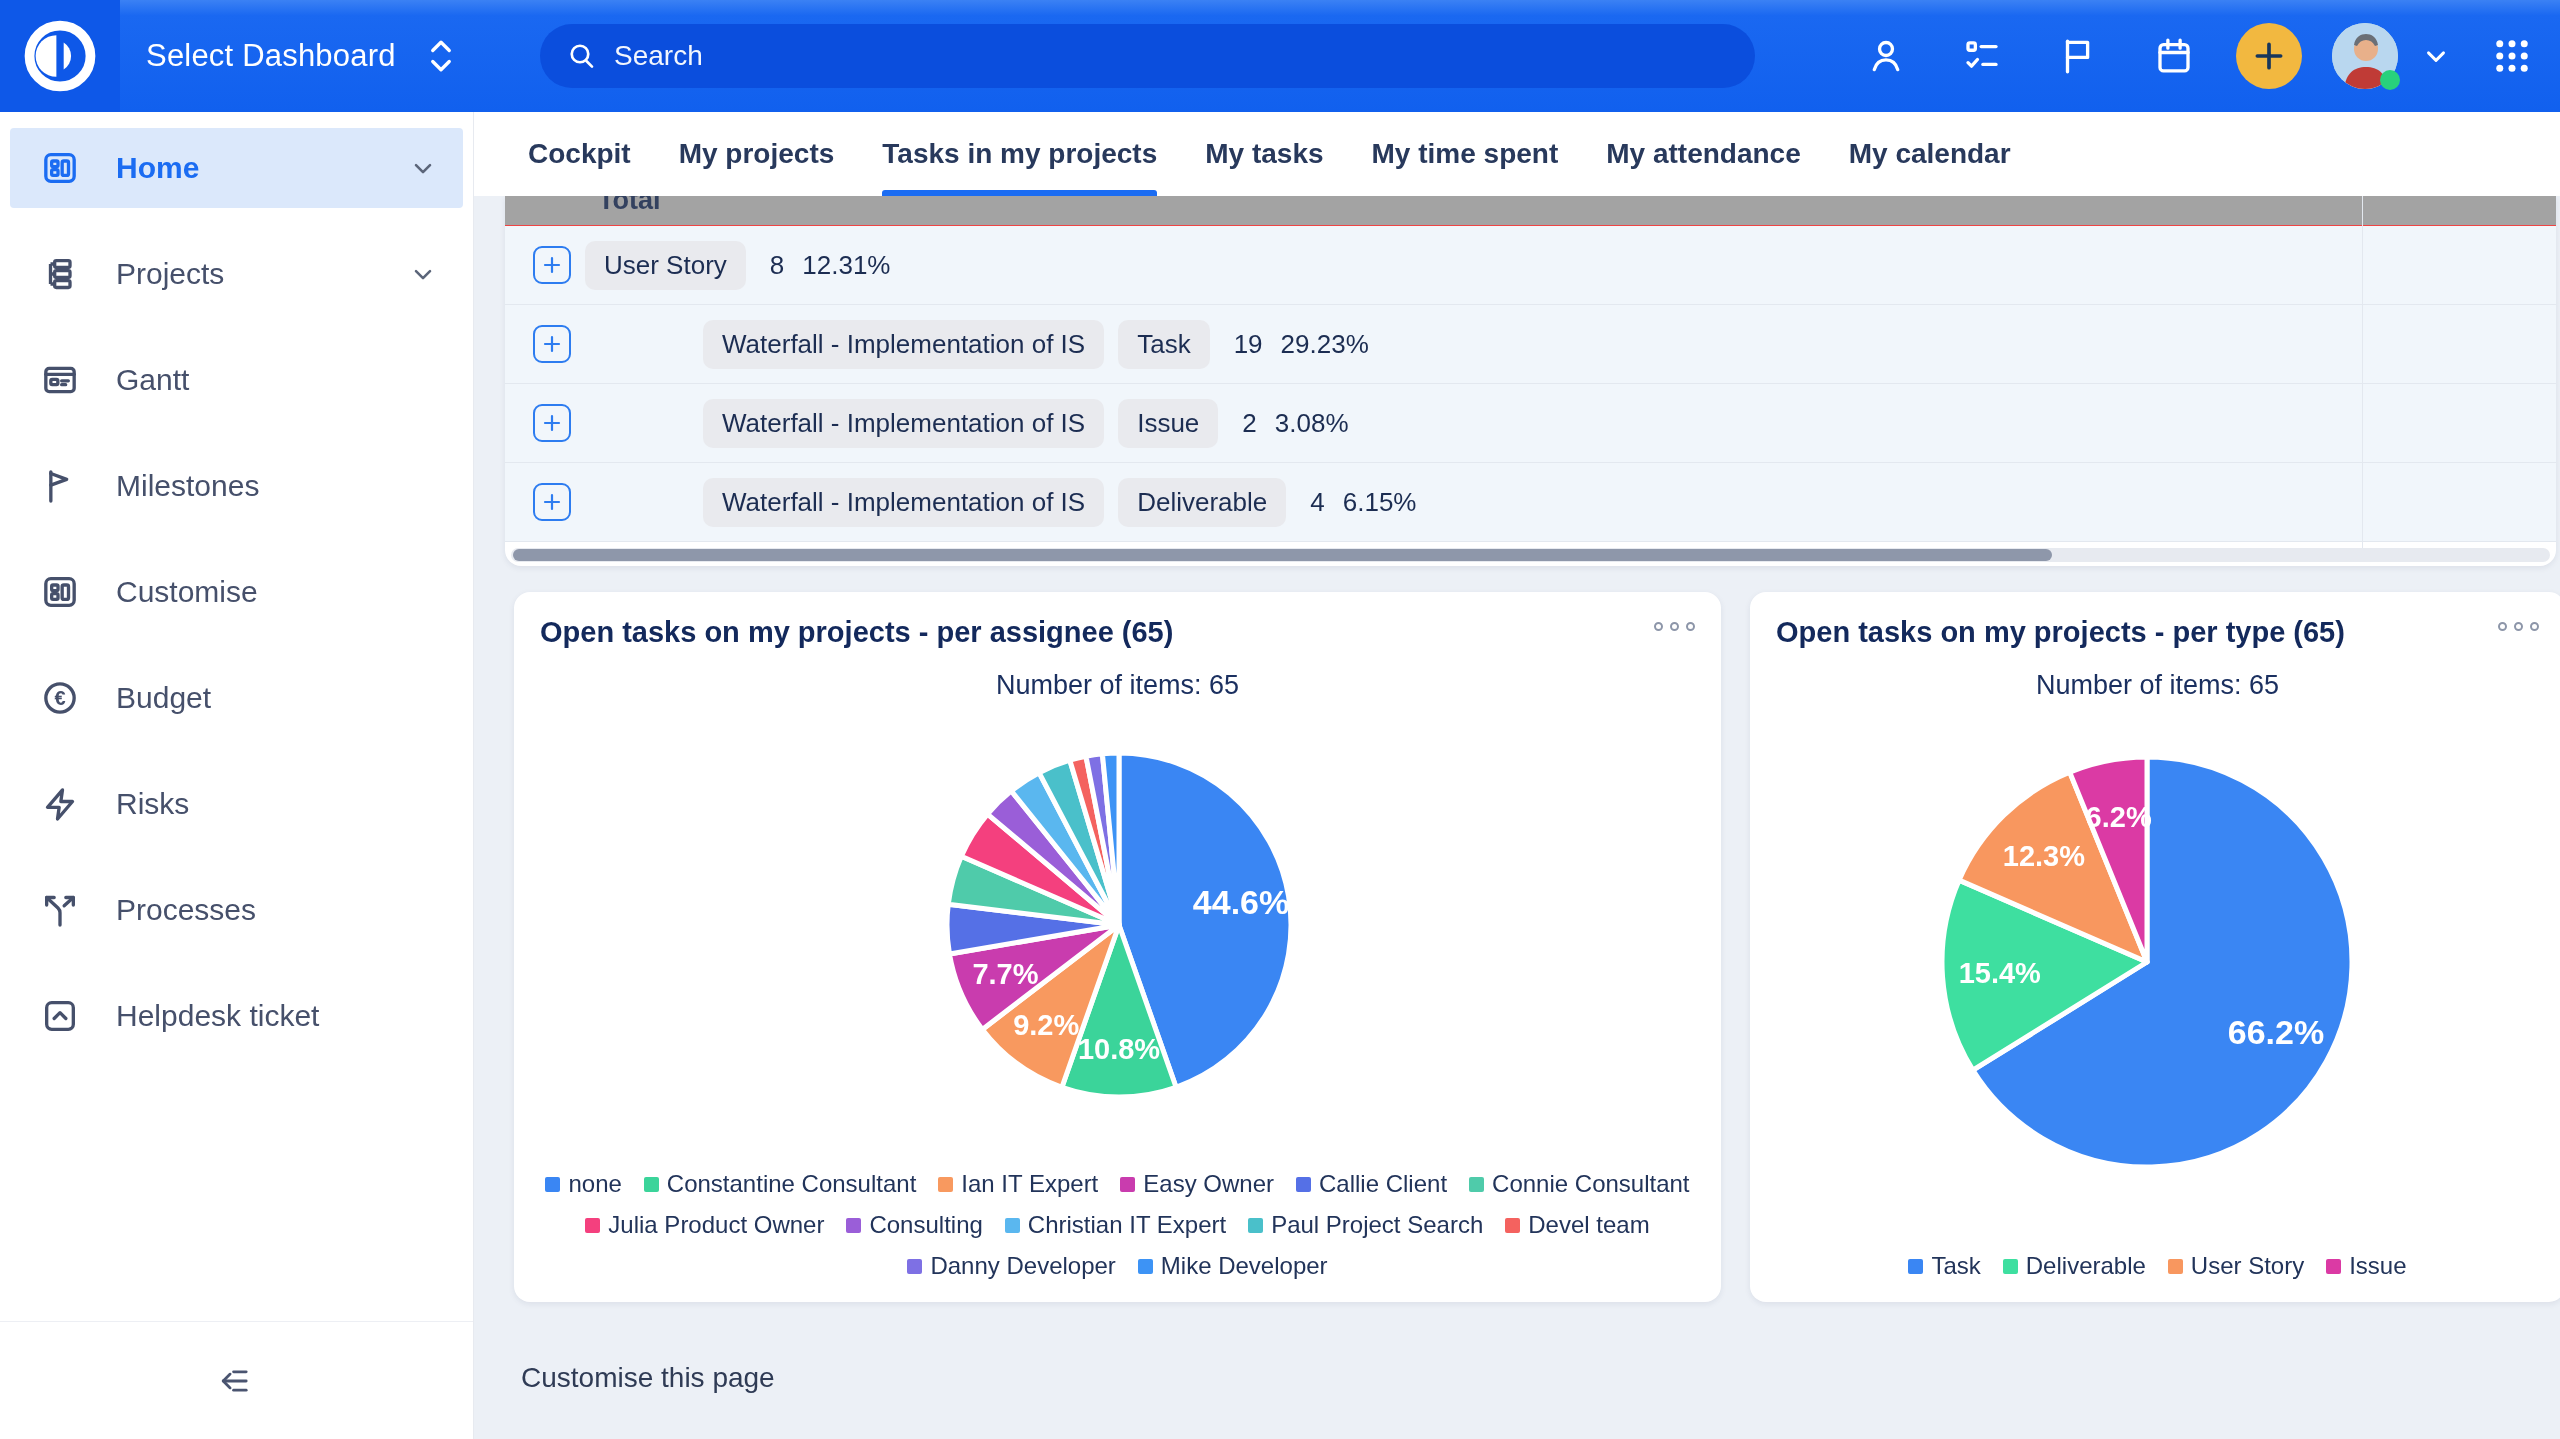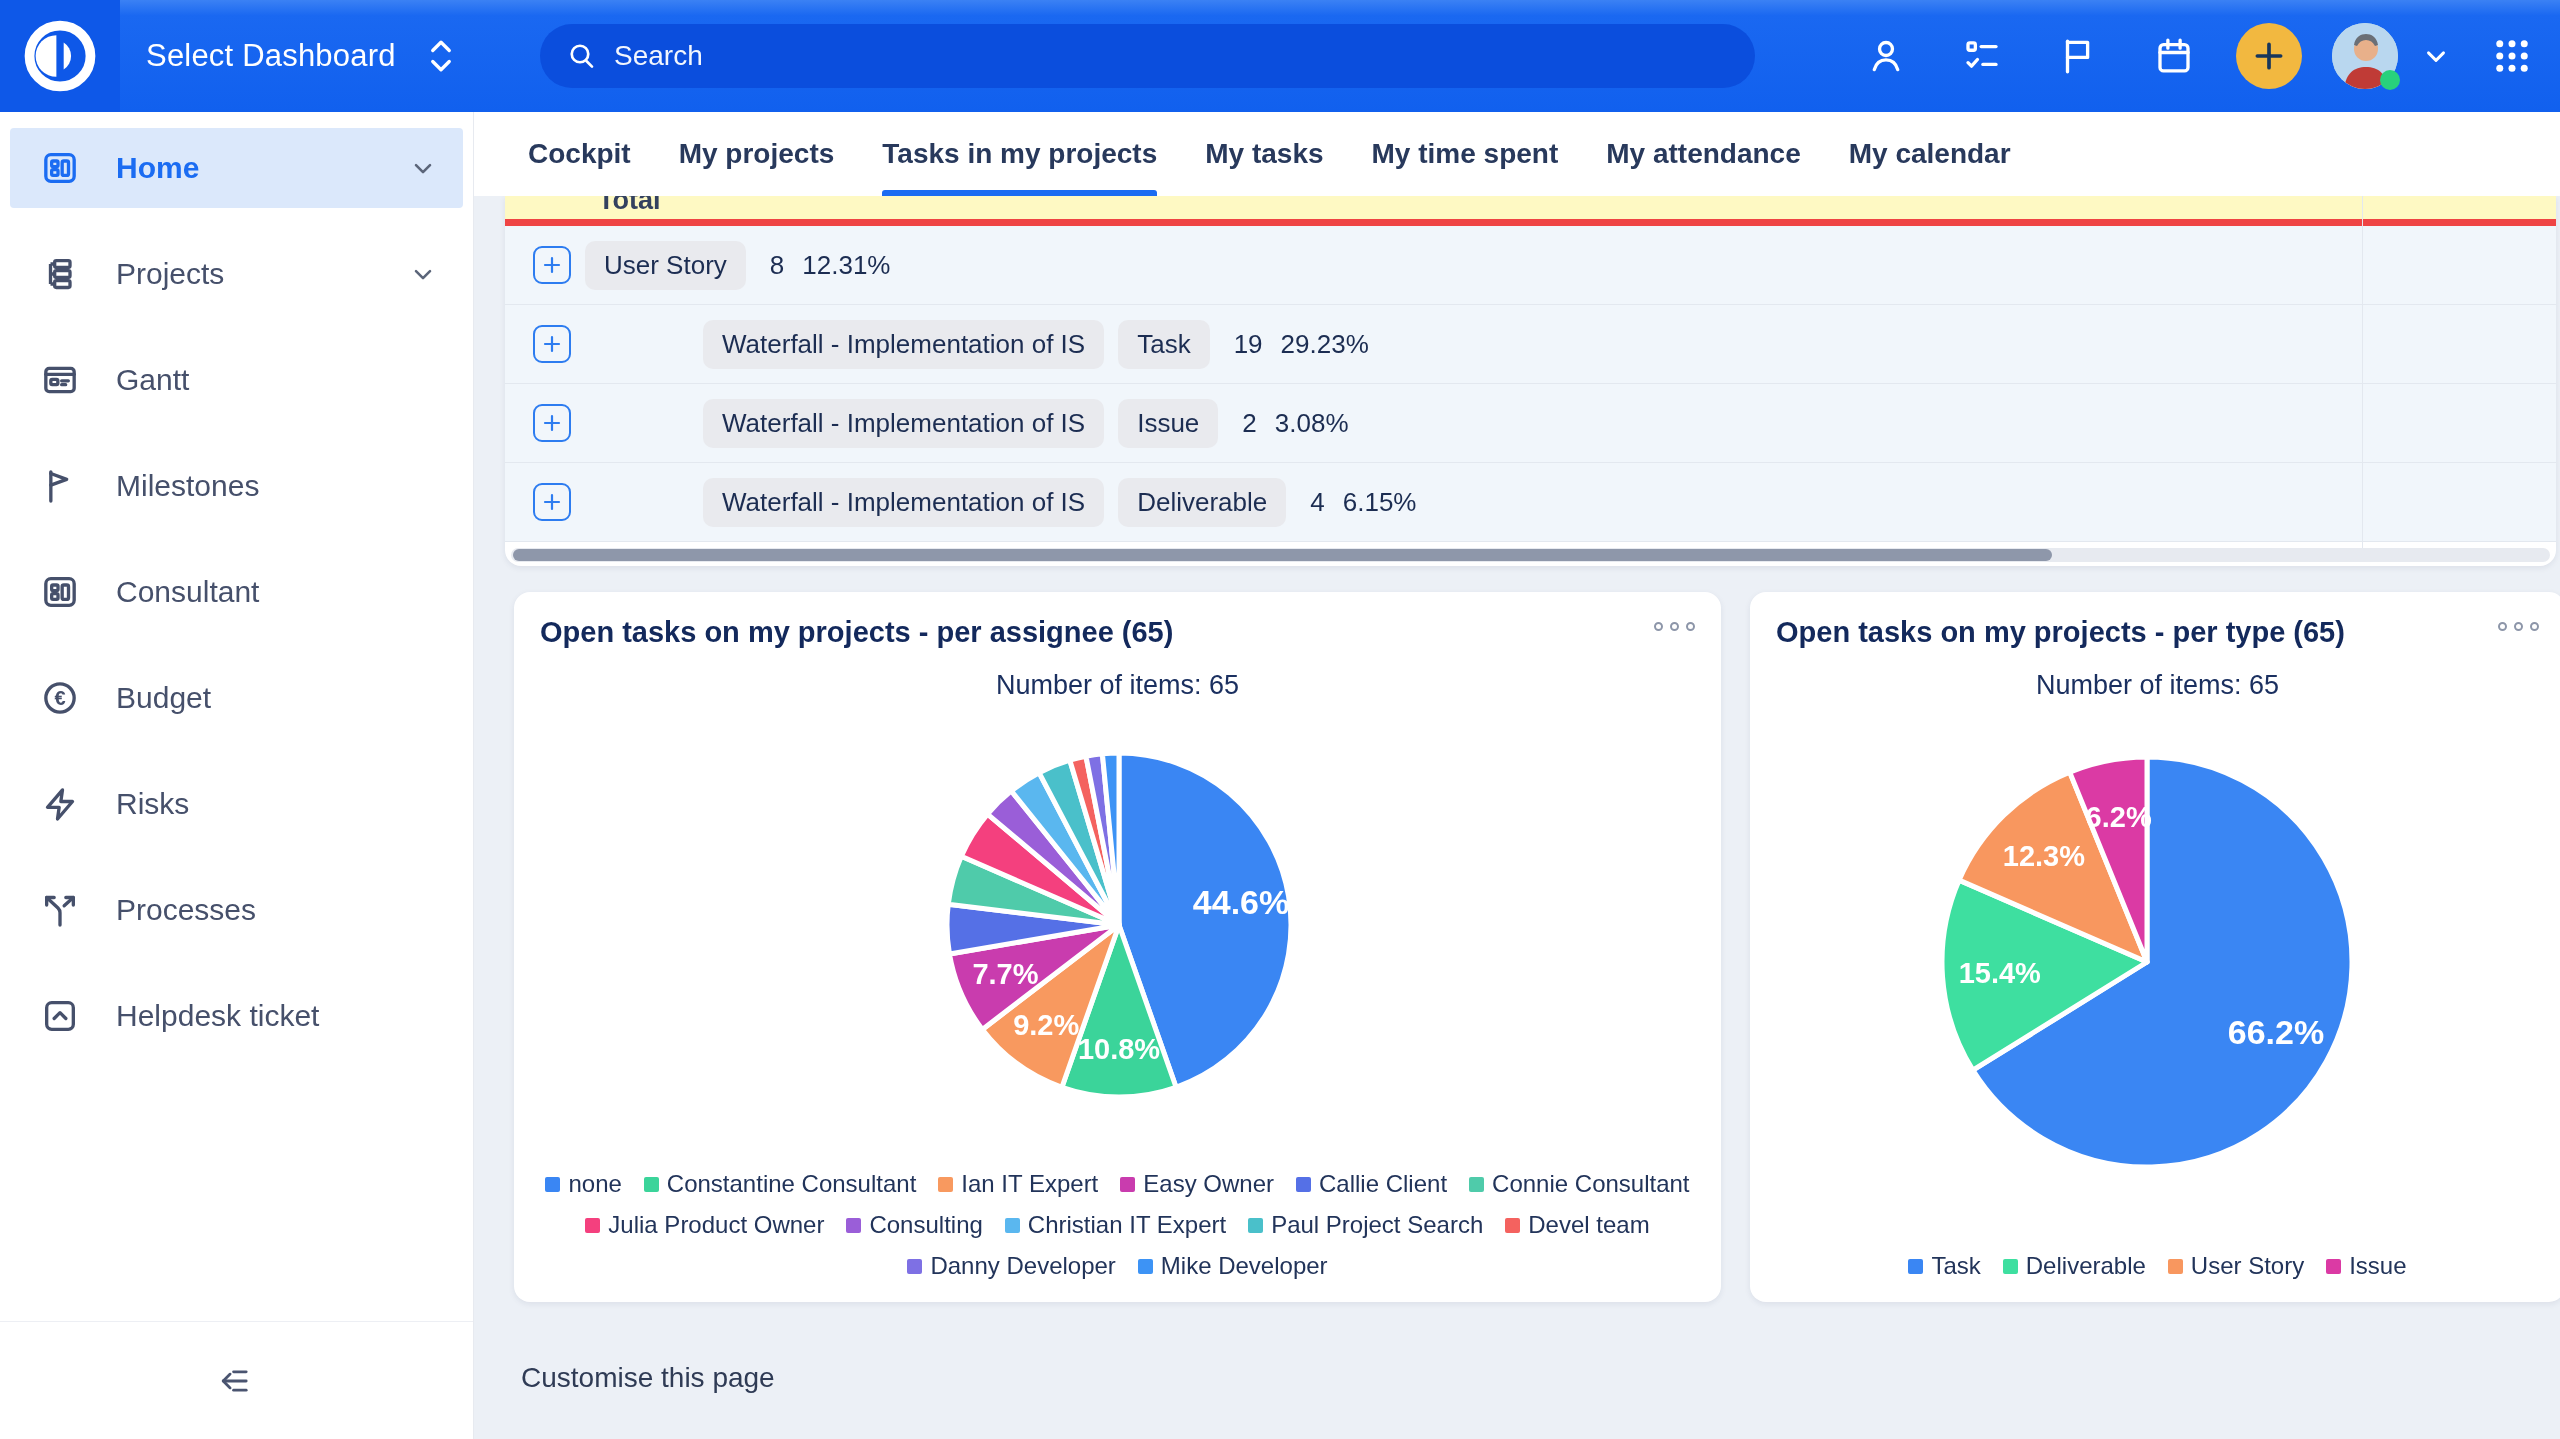--- a/index.html
+++ b/index.html
@@ -48,21 +48,21 @@
   .tabsbar { position:absolute; left:474px; top:112px; width:2086px; height:84px; background:#fff;
              display:flex; align-items:stretch; gap:48px; padding-left:54px; z-index:10; }
   .tab { position:relative; display:flex; align-items:center; font-size:28px; font-weight:600;
          color:#28395c; cursor:pointer; white-space:nowrap; }
   .tab.active::after { content:""; position:absolute; left:0; right:0; bottom:0; height:6px;
                        background:#1b6cf2; border-radius:3px 3px 0 0; }
 
   
   .table-card { position:absolute; left:505px; top:196px; width:2051px; height:370px; background:#fff;
                 border-radius:0 0 16px 16px; box-shadow:0 2px 6px rgba(25,40,80,.08); overflow:hidden; }
-  .total-row { position:relative; height:30px; background:#fef9c3; border-bottom:7px solid #ef4444; overflow:hidden; }
+  .total-row { position:relative; height:30px; background:#a3a3a3; border-bottom:1px solid #ef4444; overflow:hidden; }
   .total-row .total-lbl { position:absolute; left:93px; top:-11px; font-size:27px; font-weight:600; color:#33415f; }
   .t-row { position:relative; height:79px; background:#f1f6fb; border-bottom:1px solid #e3e8ef;
            display:flex; align-items:center; padding-left:28px; }
   .plus-sq { width:38px; height:38px; flex:none; border:2px solid #2d7cf0; border-radius:9px; color:#2d7cf0;
              display:flex; align-items:center; justify-content:center; cursor:pointer; background:transparent; }
   .proj-pill { margin-left:132px; background:#e9eaee; border-radius:10px; padding:9px 19px; font-size:26px;
                color:#1c2d52; white-space:nowrap; }
   .type-pill { margin-left:14px; background:#e9eaee; border-radius:10px; padding:9px 19px; font-size:26px;
                color:#1c2d52; white-space:nowrap; }
   .cnt { margin-left:24px; font-size:26px; color:#1c2d52; }
@@ -257,21 +257,21 @@
 
     <div class="side-item">
       <span class="s-ic">
         <svg width="40" height="40" viewBox="0 0 24 24" fill="none" stroke="#46506b" stroke-width="2" stroke-linejoin="round">
           <rect x="3.5" y="4" width="17" height="16" rx="3"></rect>
           <rect x="7" y="7.8" width="3.8" height="3.4" rx="0.8"></rect>
           <rect x="7" y="13" width="3.8" height="3.4" rx="0.8"></rect>
           <rect x="13.3" y="7.8" width="3.8" height="8.6" rx="1"></rect>
         </svg>
       </span>
-      <span class="s-lbl">Consultant</span>
+      <span class="s-lbl">Customise</span>
     </div>
 
     <div class="side-item">
       <span class="s-ic">
         <svg width="40" height="40" viewBox="0 0 24 24" fill="none" stroke="#46506b" stroke-width="2">
           <circle cx="12" cy="12" r="8.5"></circle>
           <text x="12" y="16.2" text-anchor="middle" font-size="12" font-weight="600" fill="#46506b" stroke="none" font-family="Liberation Sans, sans-serif">€</text>
         </svg>
       </span>
       <span class="s-lbl">Budget</span>

